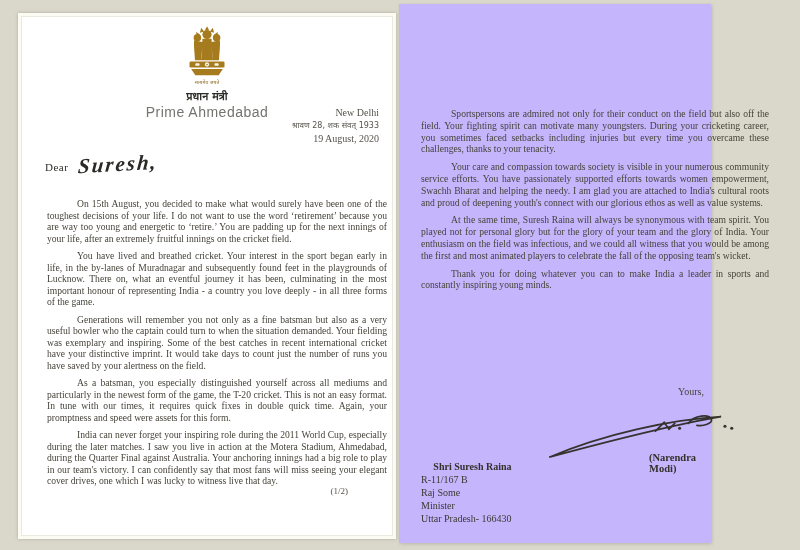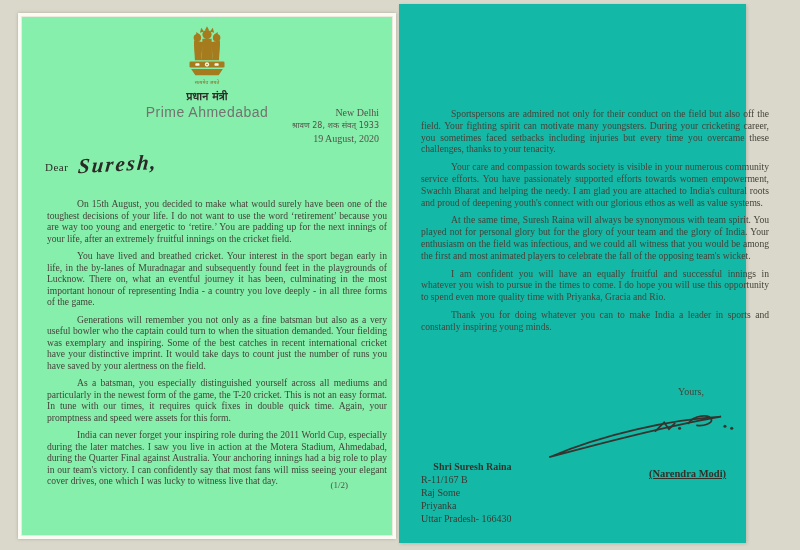--- a/index.html
+++ b/index.html
@@ -8,32 +8,32 @@
     width: 800px; height: 550px;
     background: #d9d8cb;
     position: relative;
     overflow: hidden;
     font-family: "Liberation Serif", serif;
   }
 
   
   .page {
     position: absolute;
-    background: #86efac;
+    background: #ffffff;
   }
   .page-left {
     left: 18px; top: 13px;
     width: 378px; height: 526px;
     border: 3px solid #fbfaf3;
     box-shadow: 0 0 3px rgba(90,90,70,.35), inset 0 0 0 1px #eceade;
   }
   .page-right {
     left: 399px; top: 4px;
-    width: 347px; height: 539px;
-    background: #14b8a6;
+    width: 312px; height: 539px;
+    background: #c4b5fd;
     box-shadow: 1px 1px 3px rgba(90,90,70,.25);
   }
 
   
   .letterhead { position: absolute; top: 10px; left: 0; width: 100%; text-align: center; }
   .emblem-wrap { line-height: 0; }
   .motto {
     font-family: "DejaVu Sans", sans-serif;
     font-size: 5px; color: #8a6a1f; margin-top: 1px;
   }
@@ -70,30 +70,30 @@
   .page-right .bodytext { left: 22px; top: 104px; width: 348px; }
   .bodytext p {
     margin: 0 0 6px 0;
     font-size: 9.6px; line-height: 11.5px;
     text-align: justify; text-indent: 30px;
     color: #46433a;
   }
   .page-right .bodytext p { line-height: 11.8px; }
 
   .page-num {
-    position: absolute; right: 45px; bottom: 46px;
+    position: absolute; right: 45px; bottom: 40px;
     font-size: 9px; color: #55524a;
   }
 
   
   .yours { position: absolute; left: 279px; top: 382px; font-size: 10px; color: #46433a; }
   .signature-wrap { position: absolute; left: 143px; top: 403px; line-height: 0; }
   .signer {
-    position: absolute; left: 250px; top: 464px;
-    font-weight: bold; font-size: 10.5px; color: #33302a; text-decoration: underline;
+    position: absolute; left: 250px; top: 448px;
+    font-weight: bold; font-size: 10.5px; color: #33302a;
   }
 
   .address { position: absolute; left: 22px; top: 456px; font-size: 10px; line-height: 13px; color: #3c3932; }
   .addr-name { font-weight: bold; color: #33302a; text-align: right; }
 </style>
 </head>
 <body>
 
 <div>
 
@@ -155,21 +155,20 @@
 
     <div class="page-num">(1/2)</div>
   </div>
 
   <div class="page page-right">
 
     <div class="bodytext">
       <p>Sportspersons are admired not only for their conduct on the field but also off the field. Your fighting spirit can motivate many youngsters. During your cricketing career, you sometimes faced setbacks including injuries but every time you overcame these challenges, thanks to your tenacity.</p>
       <p>Your care and compassion towards society is visible in your numerous community service efforts. You have passionately supported efforts towards women empowerment, Swachh Bharat and helping the needy. I am glad you are attached to India's cultural roots and proud of deepening youth's connect with our glorious ethos as well as value systems.</p>
       <p>At the same time, Suresh Raina will always be synonymous with team spirit. You played not for personal glory but for the glory of your team and the glory of India. Your enthusiasm on the field was infectious, and we could all witness that you would be among the first and most animated players to celebrate the fall of the opposing team's wicket.</p>
-      <p>I am confident you will have an equally fruitful and successful innings in whatever you wish to pursue in the times to come. I do hope you will use this opportunity to spend even more quality time with Priyanka, Gracia and Rio.</p>
       <p>Thank you for doing whatever you can to make India a leader in sports and constantly inspiring young minds.</p>
     </div>
 
     <div class="yours">Yours,</div>
 
     <div class="signature-wrap">
       <svg width="196" height="56" viewBox="0 0 200 58">
         <g stroke="#35332e" fill="none" stroke-width="2" stroke-linecap="round">
 
           <path d="M6 52 C 62 28, 132 13, 184 10 C 136 18, 58 38, 6 52 Z" stroke-width="1.8"></path>
@@ -185,18 +184,18 @@
         </g>
       </svg>
     </div>
 
     <div class="signer">(Narendra Modi)</div>
 
     <div class="address">
       <div class="addr-name">Shri Suresh Raina</div>
       <div>R-11/167 B</div>
       <div>Raj Some</div>
-      <div>Priyanka</div>
+      <div>Minister</div>
       <div>Uttar Pradesh- 166430</div>
     </div>
   </div>
 
 </div>
 
 </body></html>

